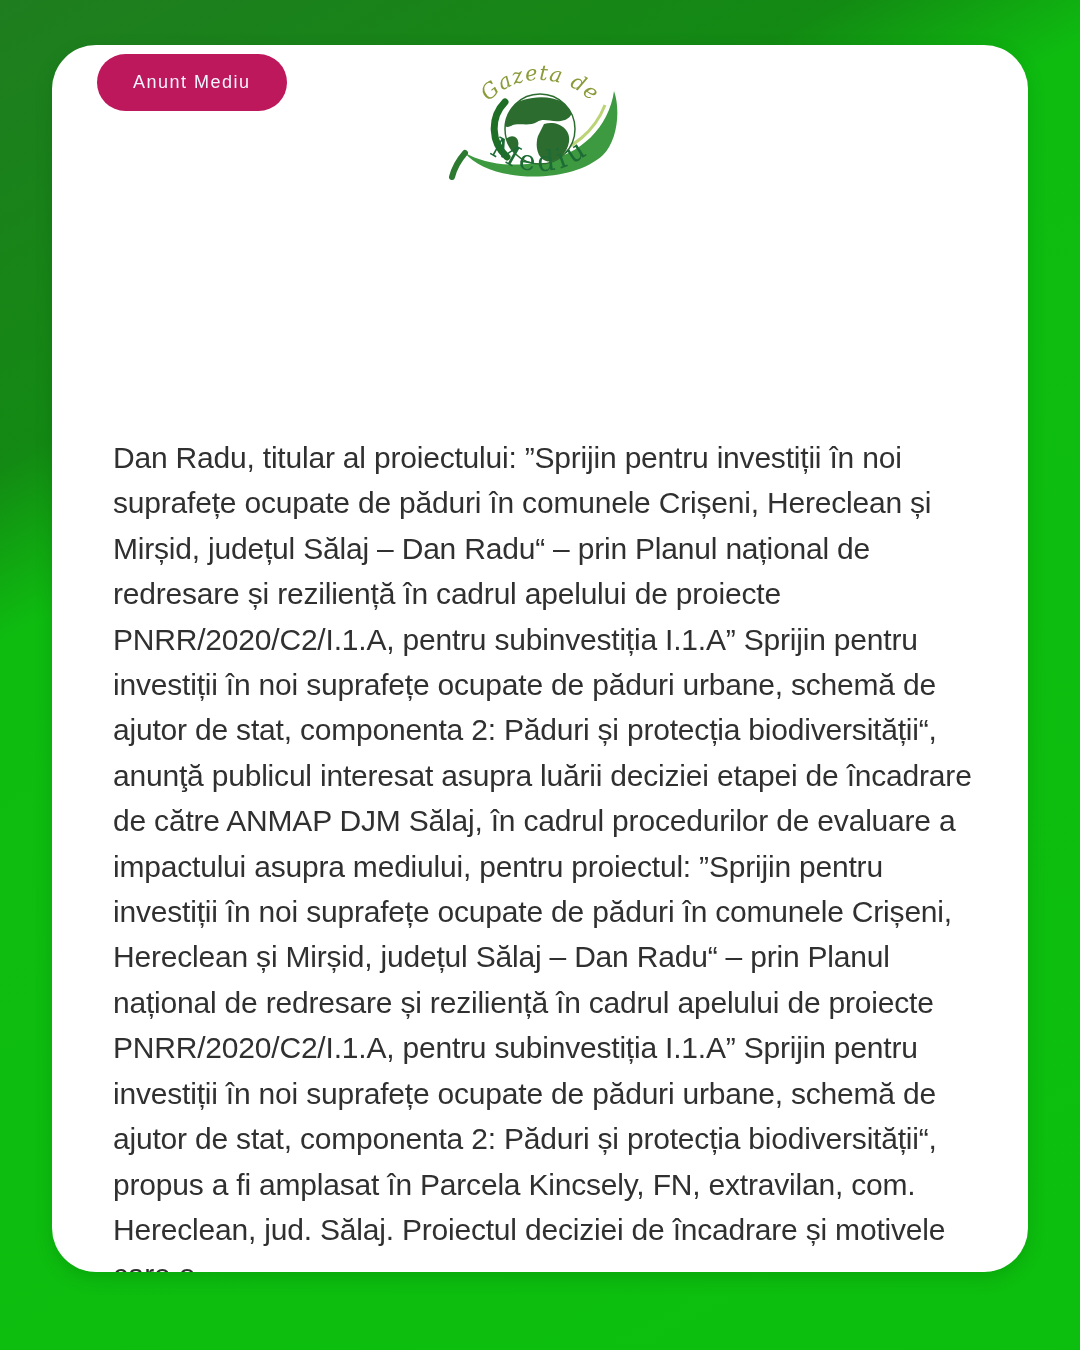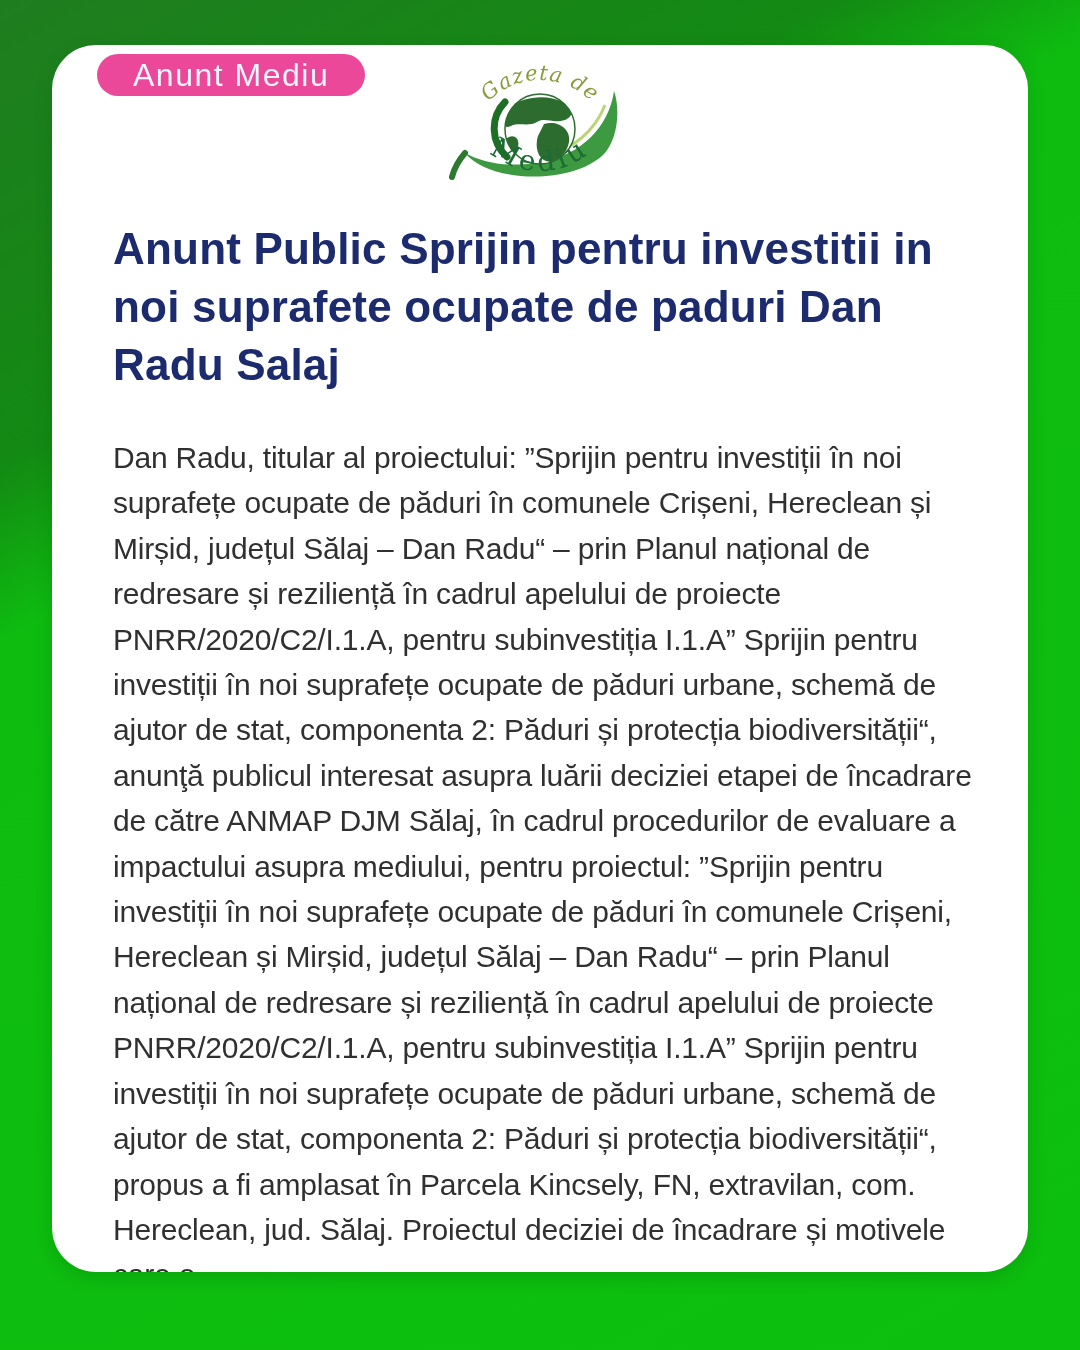--- a/index.html
+++ b/index.html
@@ -7,24 +7,24 @@
     width:1080px;height:1350px;position:relative;overflow:hidden;
     font-family:"Liberation Sans", sans-serif;
     background:linear-gradient(151deg,#1f7d1f 0%,#138a13 24%,#0ebc10 33%,#0cbf0e 100%);
   }
   .card{
     position:absolute;left:52px;top:45px;width:976px;height:1227px;
     background:#ffffff;border-radius:44px;overflow:hidden;
     box-shadow:0 6px 18px rgba(0,60,0,.18);
   }
   .badge{
-    position:absolute;left:45px;top:9px;height:42px;
-    background:#ec4899;border-radius:29px;
+    position:absolute;left:45px;top:9px;height:57px;
+    background:#be185d;border-radius:29px;
     display:flex;align-items:center;padding:0 36px;
-    color:#f2f4ff;font-size:32px;font-weight:500;letter-spacing:1.5px;
+    color:#f2f4ff;font-size:18px;font-weight:500;letter-spacing:1.5px;
     cursor:pointer;border:none;
   }
   .logo{
     position:absolute;left:50%;top:2px;transform:translateX(-50%);
     width:190px;height:148px;
   }
   .headline{
     position:absolute;left:61px;top:146px;width:872px;
     color:#1c2a6e;font-size:44px;line-height:58px;font-weight:700;
     letter-spacing:.2px;
@@ -71,17 +71,16 @@
     </g>
 
     <text font-size="21" font-style="italic" font-family="DejaVu Serif, serif" fill="#8a9b3a" letter-spacing="1">
       <textPath href="#arcTop" startOffset="50%" text-anchor="middle">Gazeta de</textPath>
     </text>
     <text font-size="28" font-family="DejaVu Serif, serif" fill="#1d6b35" letter-spacing="4">
       <textPath href="#arcBot" startOffset="50%" text-anchor="middle">Mediu</textPath>
     </text>
   </svg>
 
-  <h1 class="headline">Anunt Public Sprijin pentru investitii in noi suprafete ocupate de paduri Dan Radu Salaj</h1>
 
   <p class="body-text">Dan Radu, titular al proiectului: ”Sprijin pentru investiții în noi suprafețe ocupate de păduri în comunele Crișeni, Hereclean și Mirșid, județul Sălaj – Dan Radu“ – prin Planul național de redresare și reziliență în cadrul apelului de proiecte PNRR/2020/C2/I.1.A, pentru subinvestiția I.1.A” Sprijin pentru investiții în noi suprafețe ocupate de păduri urbane, schemă de ajutor de stat, componenta 2: Păduri și protecția biodiversității“, anunţă publicul interesat asupra luării deciziei etapei de încadrare de către ANMAP DJM Sălaj, în cadrul procedurilor de evaluare a impactului asupra mediului, pentru proiectul: ”Sprijin pentru investiții în noi suprafețe ocupate de păduri în comunele Crișeni, Hereclean și Mirșid, județul Sălaj – Dan Radu“ – prin Planul național de redresare și reziliență în cadrul apelului de proiecte PNRR/2020/C2/I.1.A, pentru subinvestiția I.1.A” Sprijin pentru investiții în noi suprafețe ocupate de păduri urbane, schemă de ajutor de stat, componenta 2: Păduri și protecția biodiversității“, propus a fi amplasat în Parcela Kincsely, FN, extravilan, com. Hereclean, jud. Sălaj. Proiectul deciziei de încadrare și motivele care o</p>
 
 </div>
 
 </body></html>

